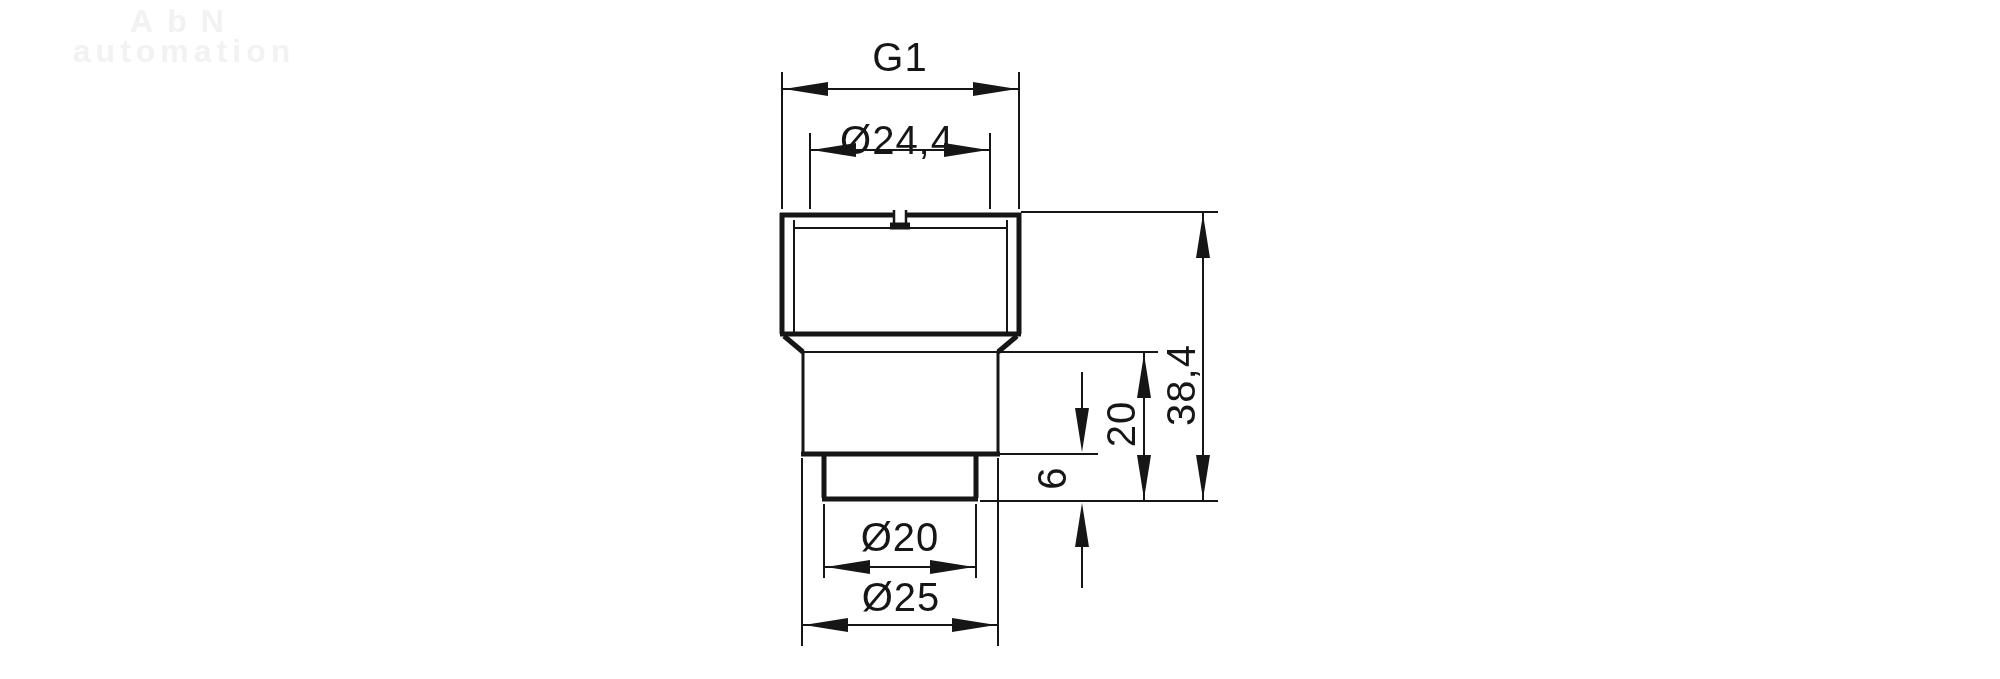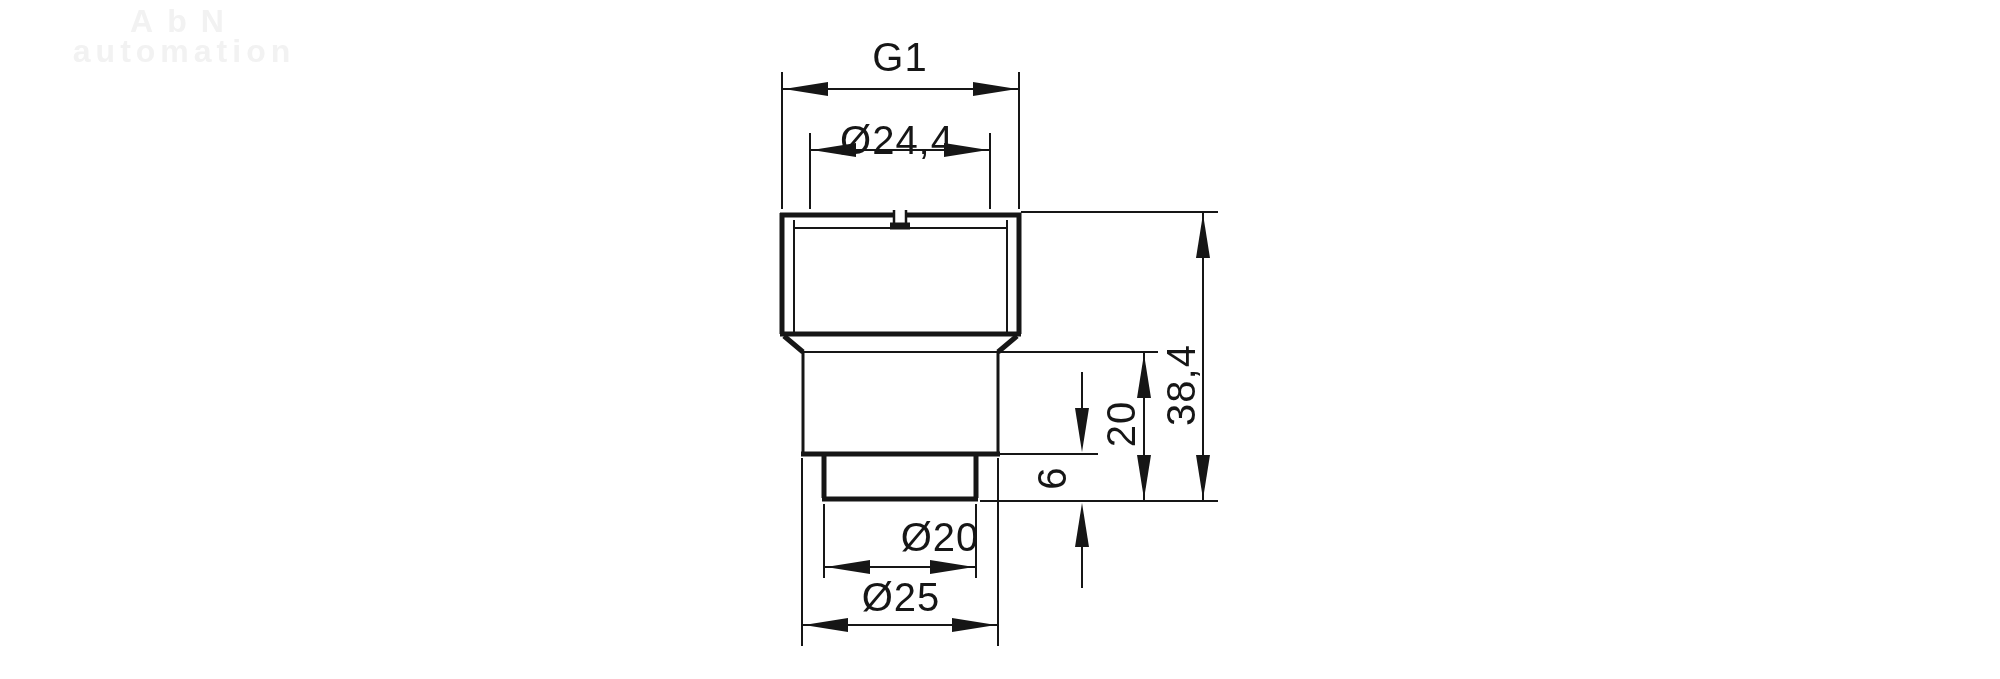--- a/index.html
+++ b/index.html
@@ -127,16 +127,16 @@
       <polygon points="804,625 848,618 848,632" fill="#161616" stroke="none"></polygon>
       <polygon points="996,625 952,618 952,632" fill="#161616" stroke="none"></polygon>
     </g>
   </svg>
 
   <div class="lbl" style="left:900px;top:57px;">G1</div>
   <div class="lbl" style="left:897px;top:140px;">Ø24,4</div>
   <div class="lbl vert" style="left:1181px;top:385px;">38,4</div>
   <div class="lbl vert" style="left:1121px;top:424px;">20</div>
   <div class="lbl vert" style="left:1052px;top:478px;">6</div>
-  <div class="lbl" style="left:900px;top:537px;margin-left:40px;">Ø20</div>
+  <div class="lbl" style="left:900px;top:537px;">Ø20</div>
   <div class="lbl" style="left:901px;top:597px;text-align:center;">Ø25</div>
 
 </div>
 
 </body></html>

